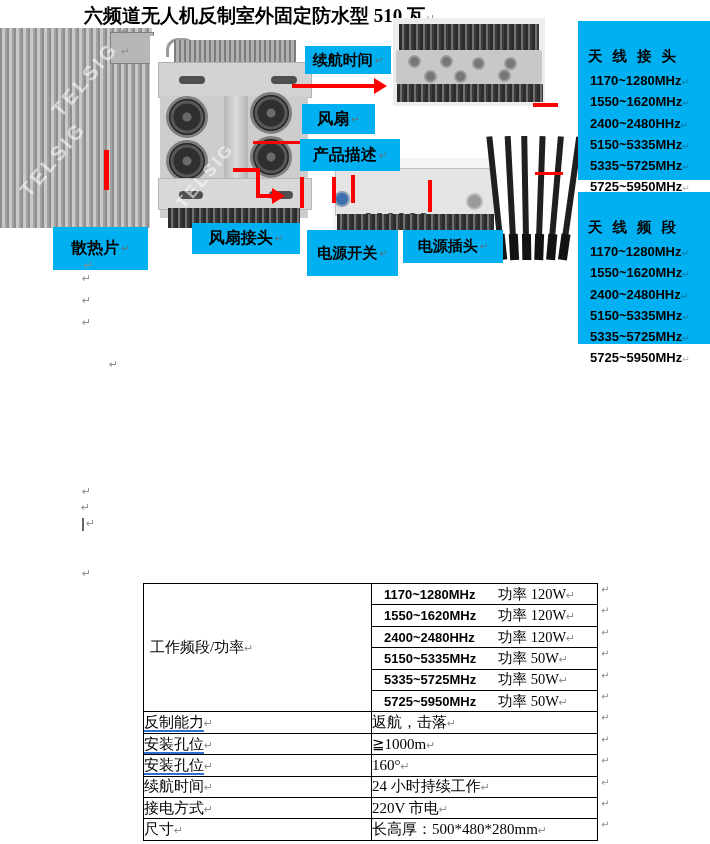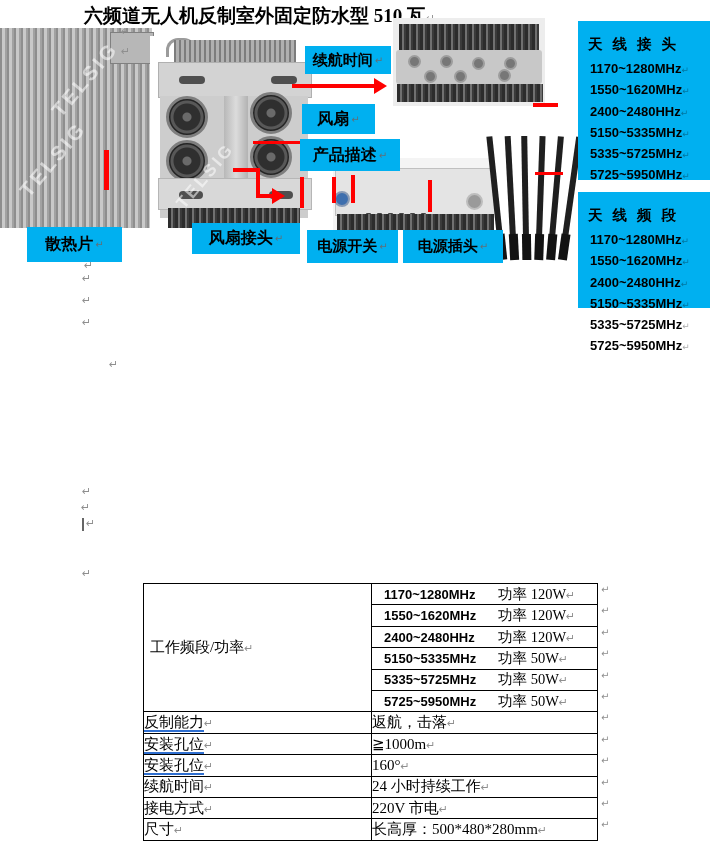--- a/index.html
+++ b/index.html
@@ -44,21 +44,21 @@
   .ant::after{content:"";position:absolute;left:-1.5px;top:98px;width:9px;height:26px;background:#121212;}
   .wm{position:absolute;color:rgba(255,255,255,.55);font-family:"Liberation Sans",sans-serif;
       font-weight:bold;font-size:20px;letter-spacing:3px;transform:rotate(-50deg);pointer-events:none;}
   
   .callout{background:#00B0F0;display:flex;align-items:center;justify-content:center;gap:2px;
            font-family:"Liberation Sans",sans-serif;font-weight:bold;font-size:16px;color:#000;}
   .callout .pilcrow{font-size:10px;color:#5f6f78;}
   
   .panel{position:absolute;left:578px;width:132px;background:#00B0F0;box-sizing:border-box;
          font-family:"Liberation Sans",sans-serif;color:#000;padding:10px 0 0 12px;}
-  .panel .ptitle{font-weight:bold;font-size:14.5px;letter-spacing:3px;margin:4px 0 5px -2px;white-space:nowrap;}
+  .panel .ptitle{font-weight:bold;font-size:14.5px;letter-spacing:3px;margin:16px 0 5px -2px;white-space:nowrap;}
   .panel .fl{font-weight:bold;font-size:13px;line-height:20.3px;white-space:nowrap;}
   .panel .pilcrow{font-size:9px;color:rgba(0,0,0,.35);}
   
   .red{position:absolute;background:#FF0000;}
   .tri-r{position:absolute;width:0;height:0;border-top:8px solid transparent;
          border-bottom:8px solid transparent;border-left:13px solid #FF0000;background:none;}
   .cursor{position:absolute;width:1.5px;height:13px;background:#666;}
   
   table.spec{position:absolute;left:143px;top:583px;border-collapse:collapse;table-layout:fixed;}
   .spec td{border:1px solid #000;height:20.4px;padding:0;font-size:15px;vertical-align:middle;line-height:1.1;}
@@ -162,47 +162,47 @@
       <span class="pilcrow">↵</span>
     </div>
   <div class="abs callout" style="left:302px;top:104px;width:73px;height:30px;">
       <span>风扇</span>
       <span class="pilcrow">↵</span>
     </div>
   <div class="abs callout" style="left:300px;top:139px;width:100px;height:32px;">
       <span>产品描述</span>
       <span class="pilcrow">↵</span>
     </div>
-  <div class="abs callout" style="left:27px;top:227px;width:95px;height:35px;text-align:right;">
+  <div class="abs callout" style="left:53px;top:227px;width:95px;height:43px;text-align:right;">
       <span>散热片</span>
       <span class="pilcrow">↵</span>
     </div>
   <div class="abs callout" style="left:192px;top:223px;width:108px;height:31px;">
       <span>风扇接头</span>
       <span class="pilcrow">↵</span>
     </div>
-  <div class="abs callout" style="left:307px;top:230px;width:91px;height:33px;font-size:15px;">
+  <div class="abs callout" style="left:307px;top:230px;width:91px;height:46px;font-size:15px;">
       <span>电源开关</span>
       <span class="pilcrow">↵</span>
     </div>
   <div class="abs callout" style="left:403px;top:230px;width:100px;height:33px;font-size:15px;">
       <span>电源插头</span>
       <span class="pilcrow">↵</span>
     </div>
 
   <div class="panel" style="top:21px;height:159px;">
     <div class="ptitle">天 线 接 头</div>
     <div class="fl"><span>1170~1280MHz</span><span class="pilcrow">↵</span></div>
     <div class="fl"><span>1550~1620MHz</span><span class="pilcrow">↵</span></div>
     <div class="fl"><span>2400~2480HHz</span><span class="pilcrow">↵</span></div>
     <div class="fl"><span>5150~5335MHz</span><span class="pilcrow">↵</span></div>
     <div class="fl"><span>5335~5725MHz</span><span class="pilcrow">↵</span></div>
     <div class="fl"><span>5725~5950MHz</span><span class="pilcrow">↵</span></div>
   </div>
-  <div class="panel" style="top:192px;height:116px;">
+  <div class="panel" style="top:192px;height:152px;">
     <div class="ptitle">天 线 频 段</div>
     <div class="fl"><span>1170~1280MHz</span><span class="pilcrow">↵</span></div>
     <div class="fl"><span>1550~1620MHz</span><span class="pilcrow">↵</span></div>
     <div class="fl"><span>2400~2480HHz</span><span class="pilcrow">↵</span></div>
     <div class="fl"><span>5150~5335MHz</span><span class="pilcrow">↵</span></div>
     <div class="fl"><span>5335~5725MHz</span><span class="pilcrow">↵</span></div>
     <div class="fl"><span>5725~5950MHz</span><span class="pilcrow">↵</span></div>
   </div>
 
   <span class="abs pilcrow" style="left:121px;top:25px;">↵</span>

